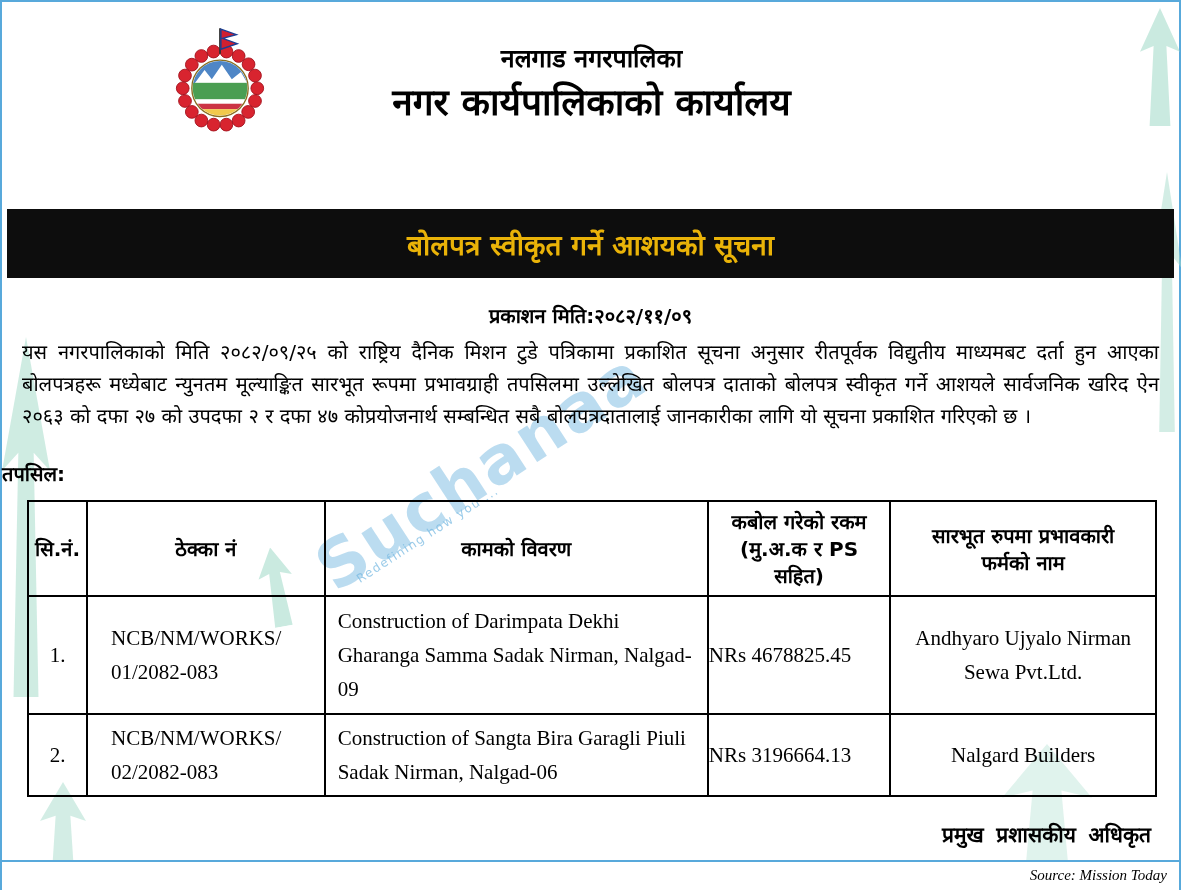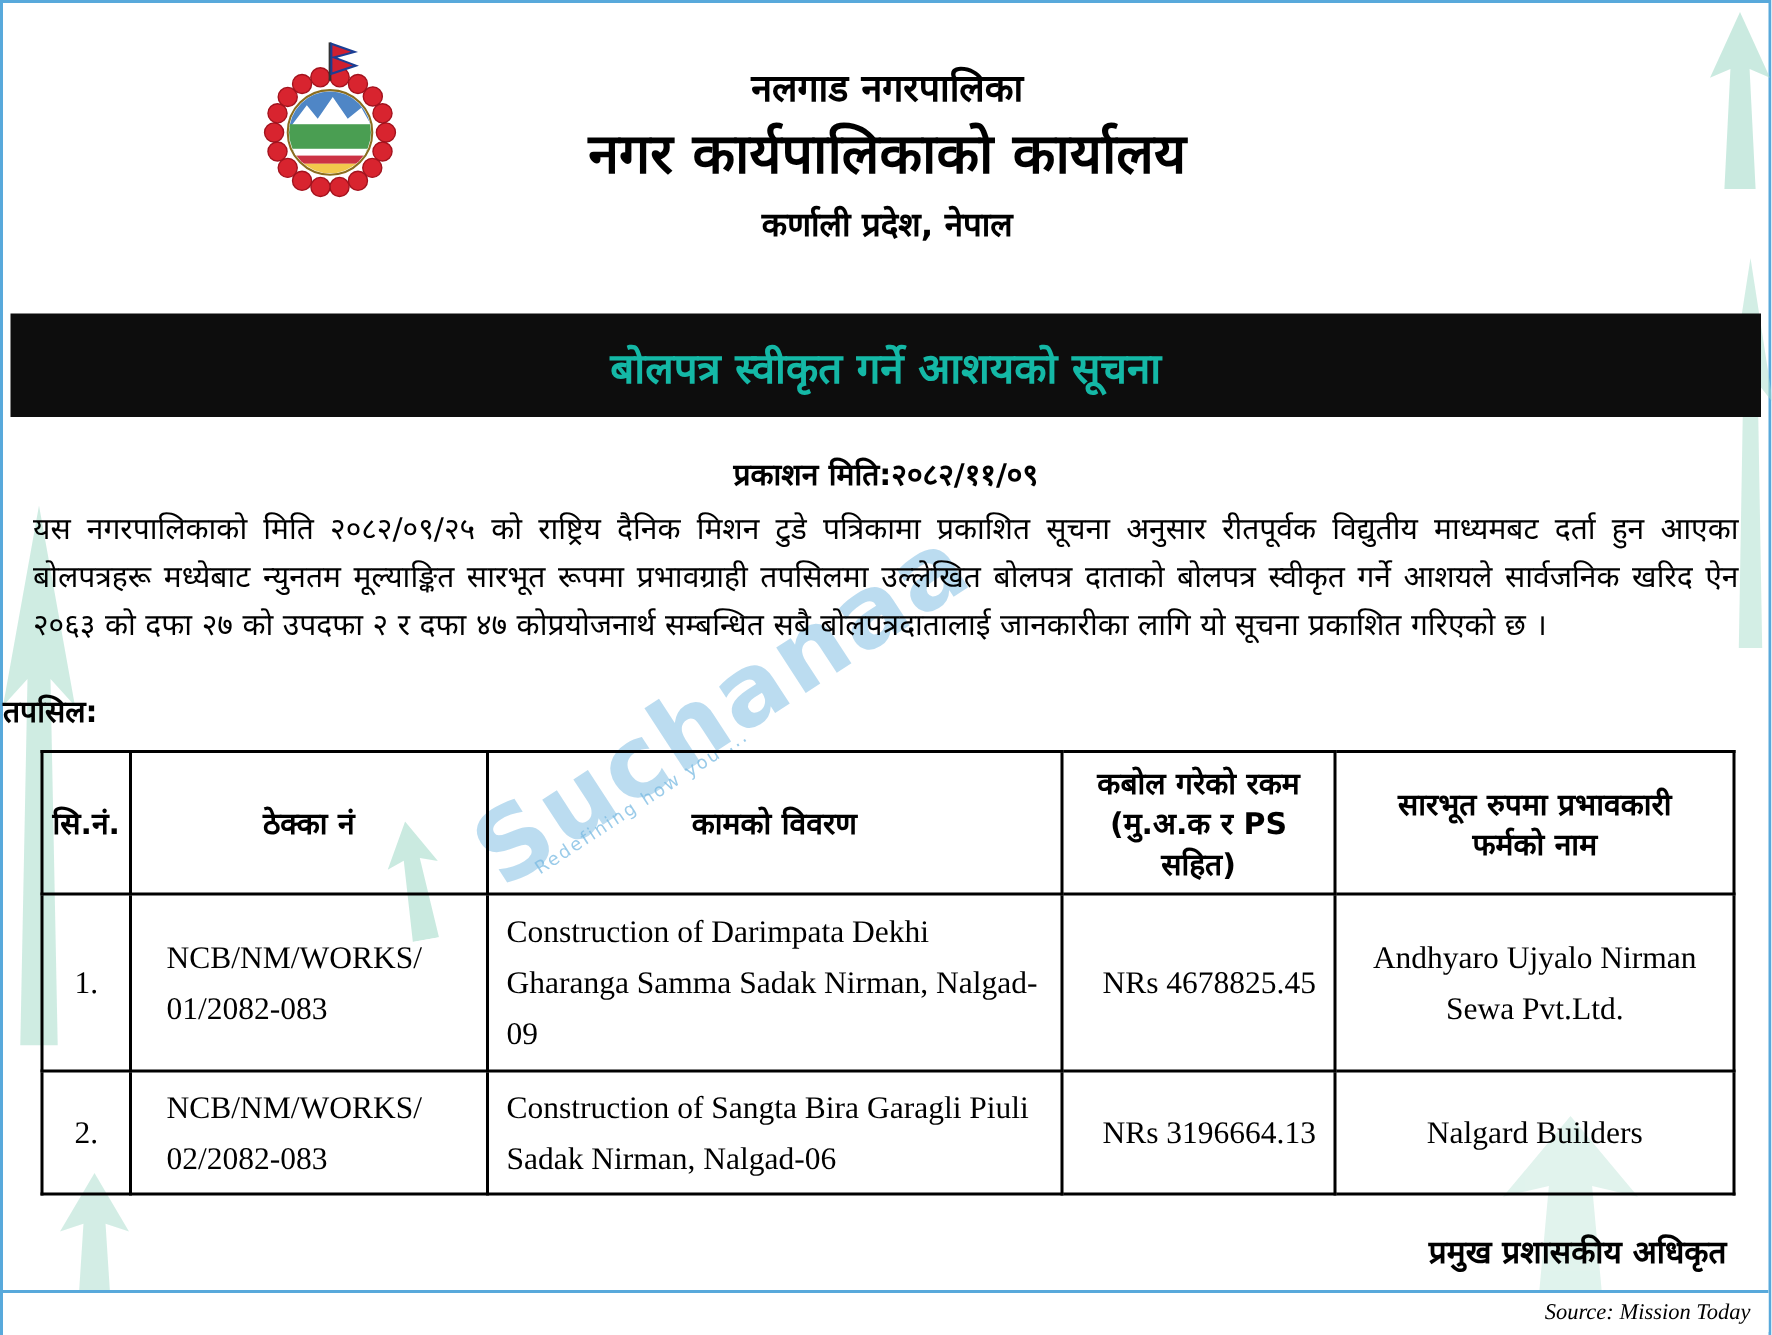--- a/index.html
+++ b/index.html
@@ -35,21 +35,21 @@
   
   .content { position:absolute; inset:0; z-index:2; }
   .emblem { position:absolute; left:168px; top:20px; width:100px; height:118px; }
   .head-text { position:absolute; top:26px; left:1px; width:100%; text-align:center;margin-top:16px; }
   .muni   { font-size:25px; font-weight:bold; line-height:30px; }
   .office { font-size:37px; font-weight:bold; line-height:46px; margin-top:6px; }
   .addr   { font-size:25px; font-weight:bold; line-height:30px; margin-top:9px; }
   .prov   { font-size:22px; font-weight:bold; line-height:28px; margin-top:11px; }
   .banner {
     position:absolute; top:207px; left:5px; right:5px; height:69px;
-    background:#0d0d0d; color:#14b8a6;
+    background:#0d0d0d; color:#eab308;
     display:flex; align-items:center; justify-content:center;
     font-size:28px; font-weight:bold;
   }
   .pub-date { position:absolute; top:300px; left:0; width:100%; text-align:center;
     font-size:20px; font-weight:bold; }
   .notice-body {
     position:absolute; top:334px; left:20px; right:20px;
     font-size:20px; line-height:32px; text-align:justify;
   }
   .tapasil { position:absolute; top:458px; left:0; width:100%; text-align:left;
@@ -64,23 +64,23 @@
   }
   .tender-table thead tr { height:95px; }
   .tender-table tbody tr:nth-child(1) { height:118px; }
   .tender-table tbody tr:nth-child(2) { height:80px; }
   .col-sn { width:57px; } .col-contract { width:238px; } .col-work { width:385px; }
   .col-amount { width:183px; } .col-firm { width:267px; }
   .tender-table td { font-family:"Liberation Serif","DejaVu Serif",serif; font-size:21px; }
   td.c-sn { text-align:center; }
   td.c-contract { padding-left:23px; line-height:34px; }
   td.c-work { padding:6px 10px 6px 12px; line-height:34px;border-radius:29px; }
-  td.c-amount { text-align:right; padding:0 12px; }
+  td.c-amount { text-align:left; padding:0 0; }
   td.c-firm { padding-left:0; line-height:34px;text-align:center; }
-  .signatory { position:absolute; top:818px; right:28px; font-size:21px; font-weight:bold; }
+  .signatory { position:absolute; top:818px; right:28px; font-size:21px; font-weight:bold;font-family:Liberation Mono, monospace; }
   .source-strip {
     position:absolute; left:0; right:0; top:858px; height:32px;
     border-top:2px solid #58a9db; background:#fff;
     text-align:right; padding:5px 12px 0 0;
     font-size:15px; font-style:italic; z-index:3;
     font-family:"Liberation Serif","DejaVu Serif",serif;
   }
 </style>
 </head>
 <body>
@@ -151,21 +151,20 @@
         <g>
           <line x1="55" y1="2" x2="55" y2="30" stroke="#333" stroke-width="2"></line>
           <path d="M56 3 L73 9 L58 13 L74 19 L56 25 Z" fill="#d02030" stroke="#1b3e94" stroke-width="1.5"></path>
         </g>
       </svg>
     </div>
 
     <div class="head-text">
       <div class="muni">नलगाड नगरपालिका</div>
       <div class="office">नगर कार्यपालिकाको कार्यालय</div>
-      <div class="prov">कर्णाली प्रदेश, नेपाल</div>
     </div>
 
     <div class="banner">
       <span>बोलपत्र स्वीकृत गर्ने आशयको सूचना</span>
     </div>
 
     <div class="pub-date">प्रकाशन मिति:२०८२/११/०९</div>
 
     <p class="notice-body">यस नगरपालिकाको मिति २०८२/०९/२५ को राष्ट्रिय दैनिक मिशन टुडे पत्रिकामा प्रकाशित सूचना अनुसार रीतपूर्वक विद्युतीय माध्यमबट दर्ता हुन आएका बोलपत्रहरू मध्येबाट न्युनतम मूल्याङ्कित सारभूत रूपमा प्रभावग्राही तपसिलमा उल्लेखित बोलपत्र दाताको बोलपत्र स्वीकृत गर्ने आशयले सार्वजनिक खरिद ऐन २०६३ को दफा २७ को उपदफा २ र दफा ४७ कोप्रयोजनार्थ सम्बन्धित सबै बोलपत्रदातालाई जानकारीका लागि यो सूचना प्रकाशित गरिएको छ ।</p>
 

